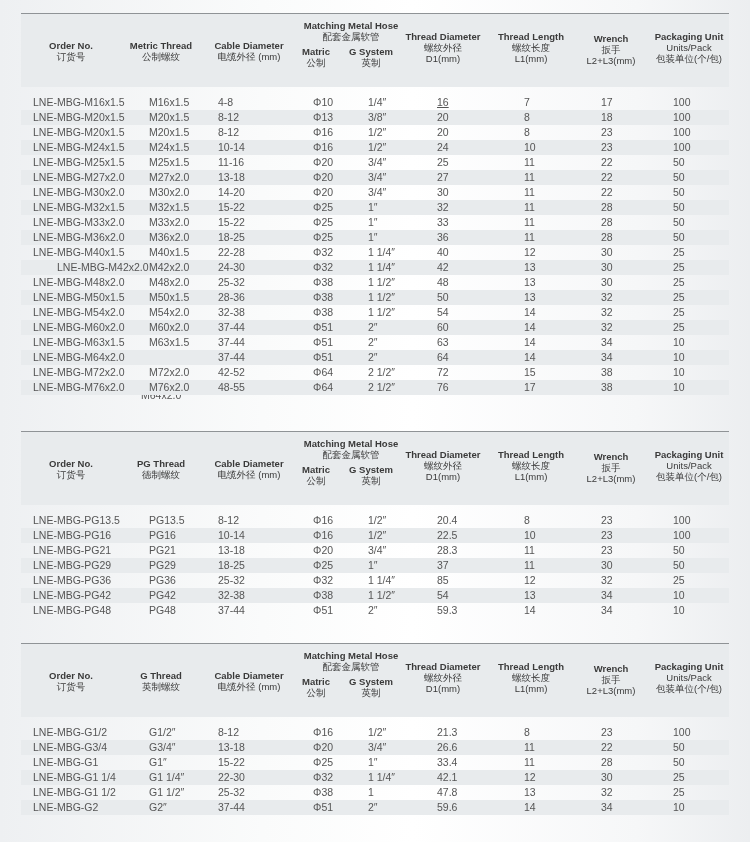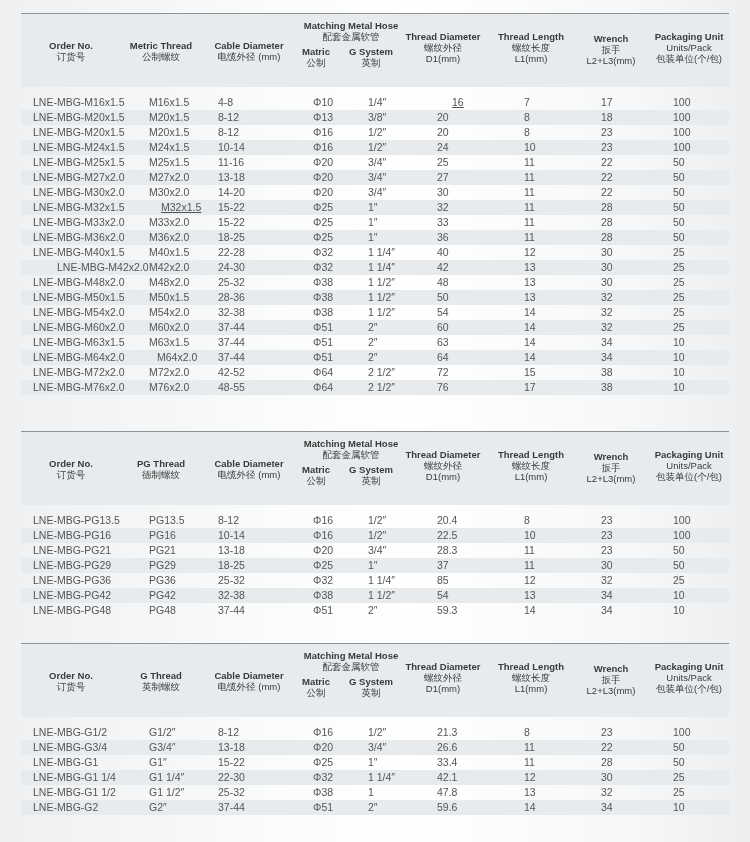--- a/index.html
+++ b/index.html
@@ -167,21 +167,21 @@
         <span class="cn">包装单位(个/包)</span>
       </div>
     </div>
     <div class="rows" style="padding-top: 8px;">
       <div class="row">
         <span class="c" style="left: 12px;">LNE-MBG-M16x1.5</span>
         <span class="c" style="left: 128px;">M16x1.5</span>
         <span class="c" style="left: 197px;">4-8</span>
         <span class="c" style="left: 292px;">Φ10</span>
         <span class="c" style="left: 347px;">1/4″</span>
-        <span class="c" style="left: 431px; text-decoration: underline;">16</span>
+        <span class="c" style="left: 416px; text-decoration: underline;">16</span>
         <span class="c" style="left: 503px;">7</span>
         <span class="c" style="left: 580px;">17</span>
         <span class="c" style="left: 652px;">100</span>
       </div>
       <div class="row alt">
         <span class="c" style="left: 12px;">LNE-MBG-M20x1.5</span>
         <span class="c" style="left: 128px;">M20x1.5</span>
         <span class="c" style="left: 197px;">8-12</span>
         <span class="c" style="left: 292px;">Φ13</span>
         <span class="c" style="left: 347px;">3/8″</span>
@@ -240,21 +240,21 @@
         <span class="c" style="left: 197px;">14-20</span>
         <span class="c" style="left: 292px;">Φ20</span>
         <span class="c" style="left: 347px;">3/4″</span>
         <span class="c" style="left: 416px;">30</span>
         <span class="c" style="left: 503px;">11</span>
         <span class="c" style="left: 580px;">22</span>
         <span class="c" style="left: 652px;">50</span>
       </div>
       <div class="row alt">
         <span class="c" style="left: 12px;">LNE-MBG-M32x1.5</span>
-        <span class="c" style="left: 140px; text-decoration: underline;">M32x1.5</span>
+        <span class="c" style="left: 128px;">M32x1.5</span>
         <span class="c" style="left: 197px;">15-22</span>
         <span class="c" style="left: 292px;">Φ25</span>
         <span class="c" style="left: 347px;">1″</span>
         <span class="c" style="left: 416px;">32</span>
         <span class="c" style="left: 503px;">11</span>
         <span class="c" style="left: 580px;">28</span>
         <span class="c" style="left: 652px;">50</span>
       </div>
       <div class="row">
         <span class="c" style="left: 12px;">LNE-MBG-M33x2.0</span>
@@ -350,21 +350,21 @@
         <span class="c" style="left: 197px;">37-44</span>
         <span class="c" style="left: 292px;">Φ51</span>
         <span class="c" style="left: 347px;">2″</span>
         <span class="c" style="left: 416px;">63</span>
         <span class="c" style="left: 503px;">14</span>
         <span class="c" style="left: 580px;">34</span>
         <span class="c" style="left: 652px;">10</span>
       </div>
       <div class="row alt">
         <span class="c" style="left: 12px;">LNE-MBG-M64x2.0</span>
-        <span class="c" style="left: 136px;">M64x2.0</span>
+        <span class="c" style="left: 120px; margin-top: 38px;">M64x2.0</span>
         <span class="c" style="left: 197px;">37-44</span>
         <span class="c" style="left: 292px;">Φ51</span>
         <span class="c" style="left: 347px;">2″</span>
         <span class="c" style="left: 416px;">64</span>
         <span class="c" style="left: 503px;">14</span>
         <span class="c" style="left: 580px;">34</span>
         <span class="c" style="left: 652px;">10</span>
       </div>
       <div class="row">
         <span class="c" style="left: 12px;">LNE-MBG-M72x2.0</span>

